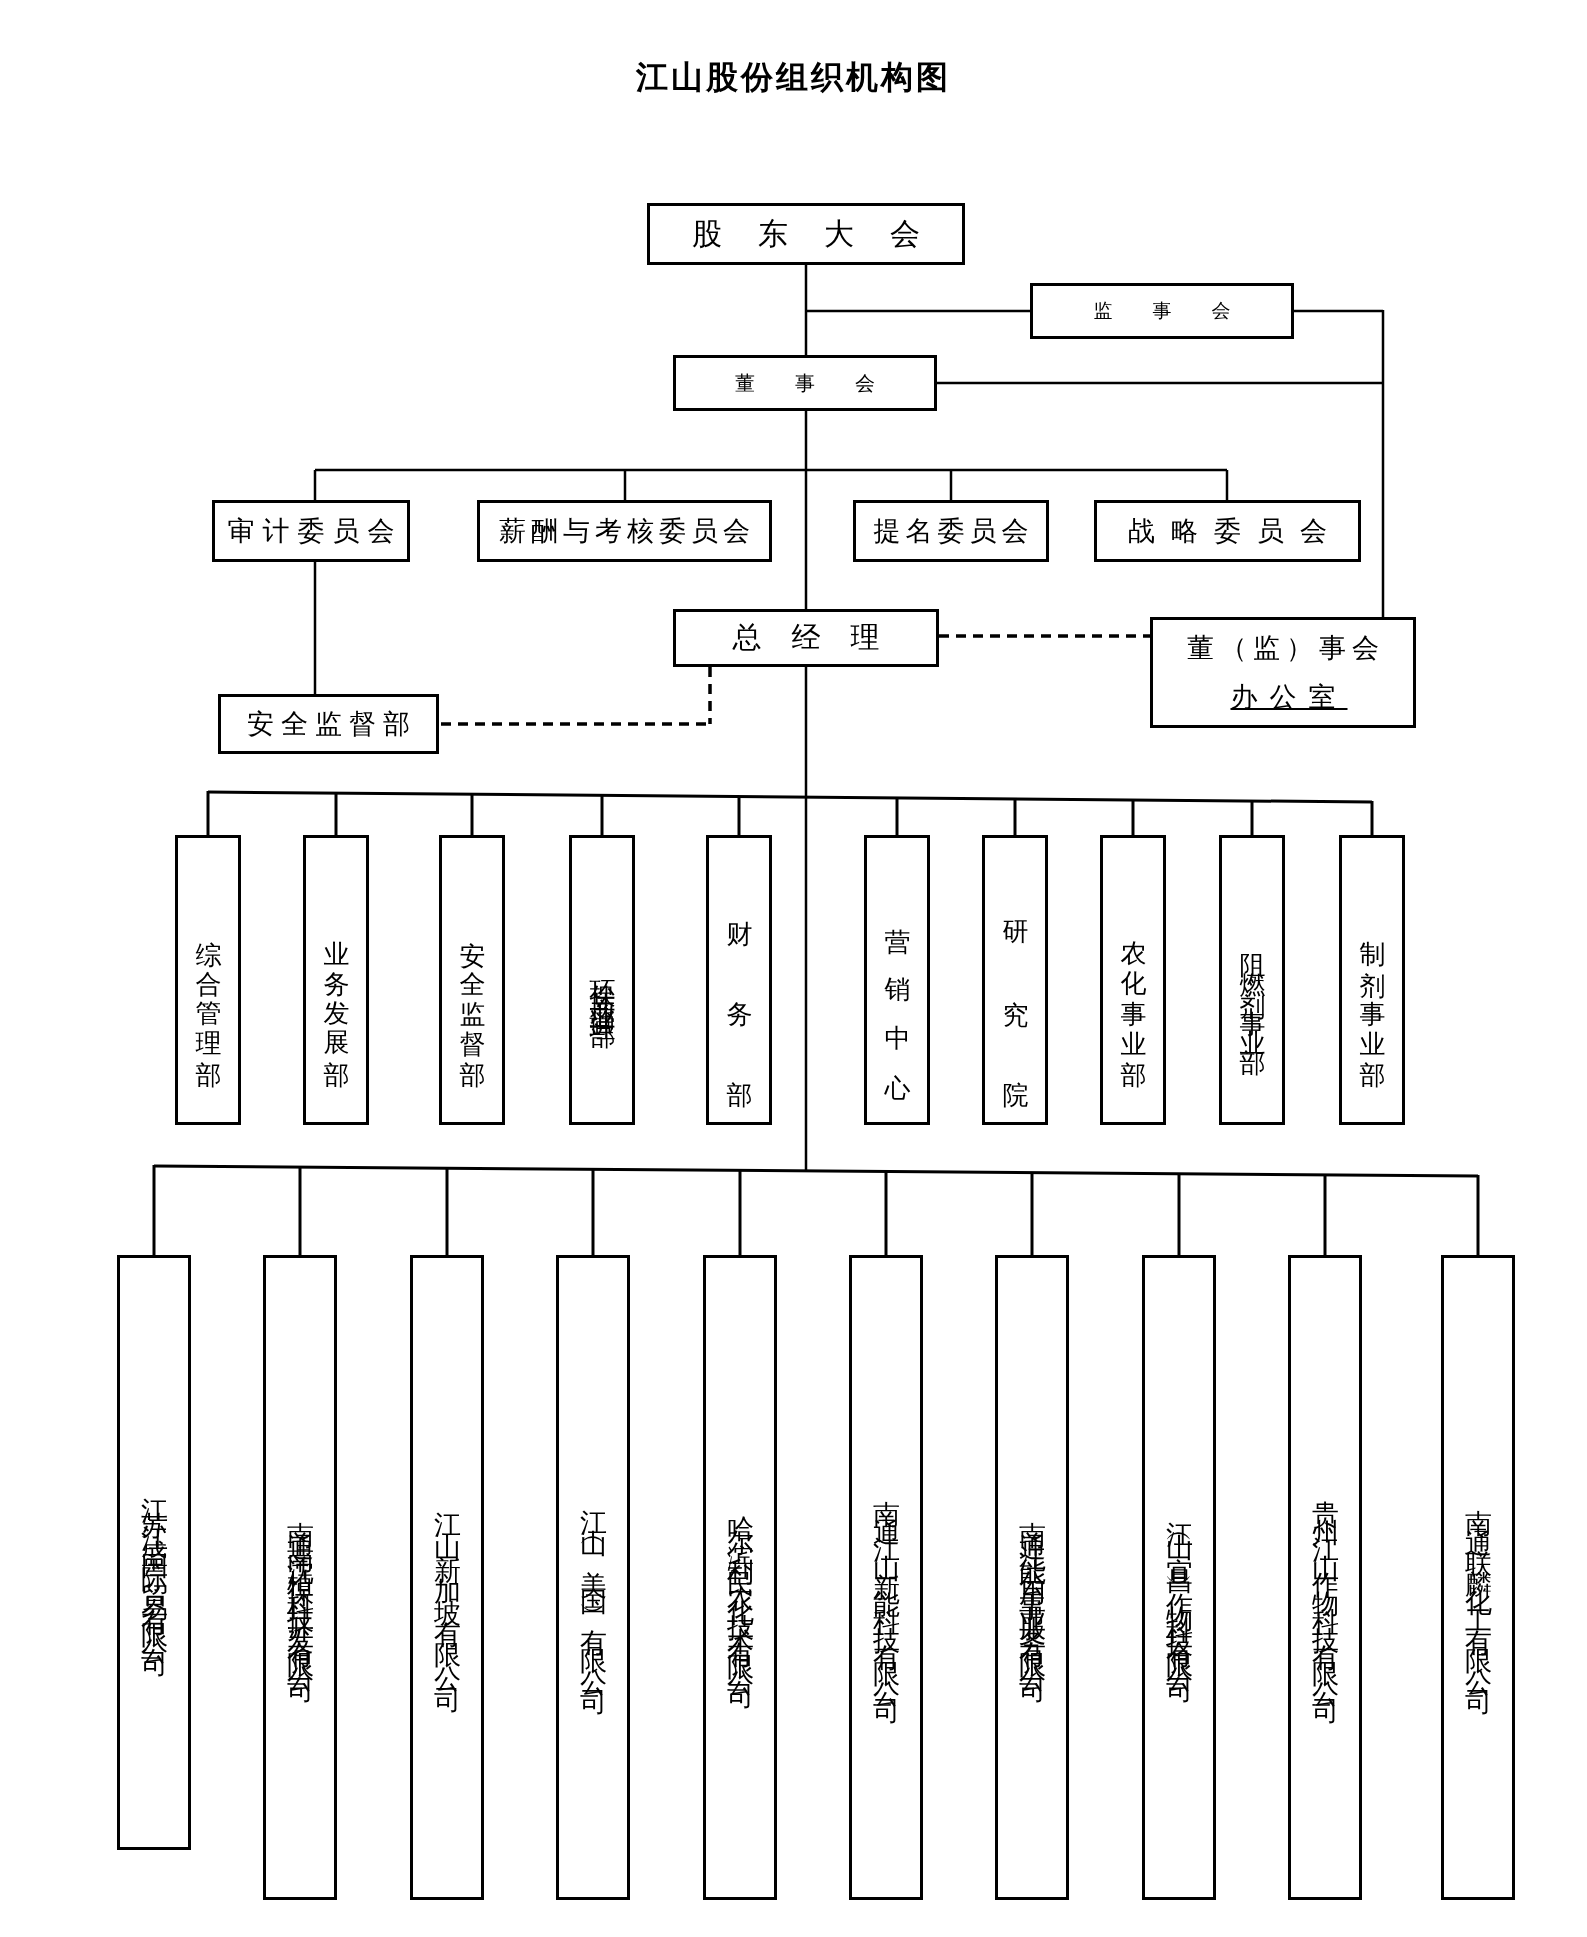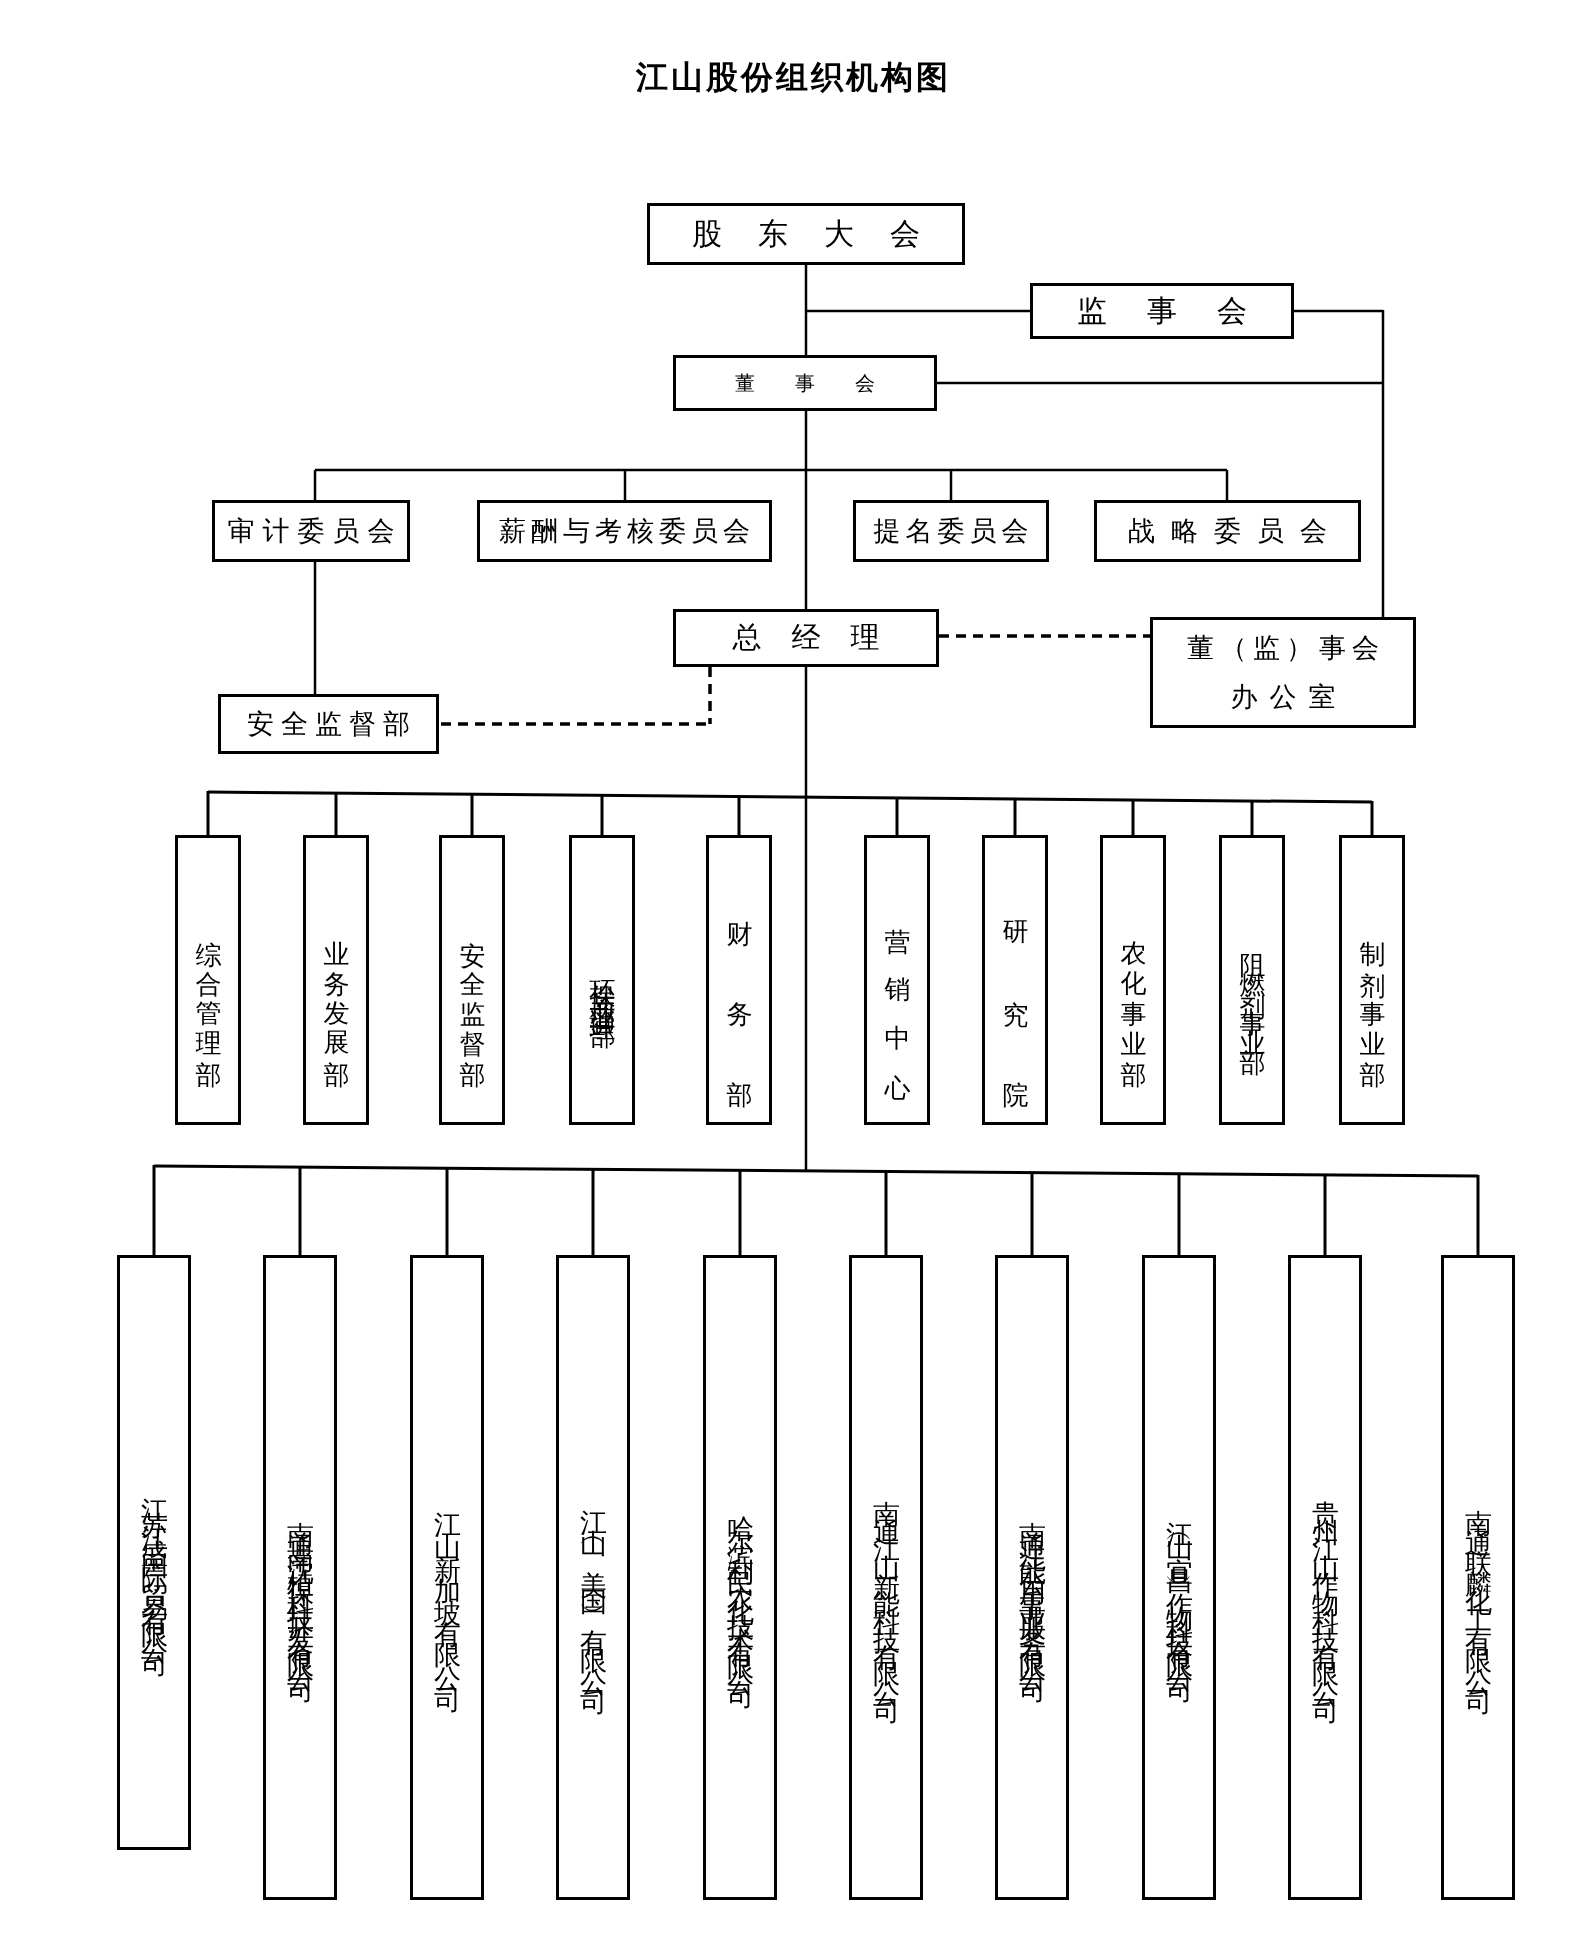--- a/index.html
+++ b/index.html
@@ -13,21 +13,21 @@
     position:absolute; left:0; top:56px; width:100%; text-align:center;
     font-size:32px; font-weight:bold; letter-spacing:3px;
   }
   .box {
     position:absolute; box-sizing:border-box; border:3px solid #000; background:#fff;
     display:flex; align-items:center; justify-content:center;
   }
   .hlabel { font-size:27px; white-space:nowrap; }
   .two-line { flex-direction:column; }
   .two-line .hlabel { line-height:1; }
-  .two-line .hlabel + .hlabel { margin-top:22px; }
+  .two-line .hlabel + .hlabel { margin-top:22px;text-decoration:underline; }
   .vbox { flex-direction:column; }
   .vlabel { writing-mode:vertical-rl; font-size:26px; line-height:1; }
   .sub .vlabel { font-size:27px; }
 </style>
 </head>
 <body>
 
 <div class="canvas">
 
   <div class="title">江山股份组织机构图</div>
@@ -77,21 +77,21 @@
       <line x1="710" y1="667" x2="710" y2="724"></line>
       <line x1="441" y1="724" x2="712" y2="724"></line>
     </g>
   </svg>
 
   <div class="box" style="left:647px;top:203px;width:318px;height:62px">
     <span class="hlabel" style="font-size:30px;letter-spacing:36px;margin-right:-36px">股东大会</span>
   </div>
 
   <div class="box" style="left:1030px;top:283px;width:264px;height:56px">
-    <span class="hlabel" style="font-size:30px;letter-spacing:40px;margin-right:-40px">监事会</span>
+    <span class="hlabel" style="font-size:19px;letter-spacing:40px;margin-right:-40px">监事会</span>
   </div>
 
   <div class="box" style="left:673px;top:355px;width:264px;height:56px">
     <span class="hlabel" style="font-size:20px;letter-spacing:40px;margin-right:-40px">董事会</span>
   </div>
 
   <div class="box" style="left:212px;top:500px;width:198px;height:62px">
     <span class="hlabel" style="letter-spacing:8px;margin-right:-8px">审计委员会</span>
   </div>
   <div class="box" style="left:477px;top:500px;width:295px;height:62px">

